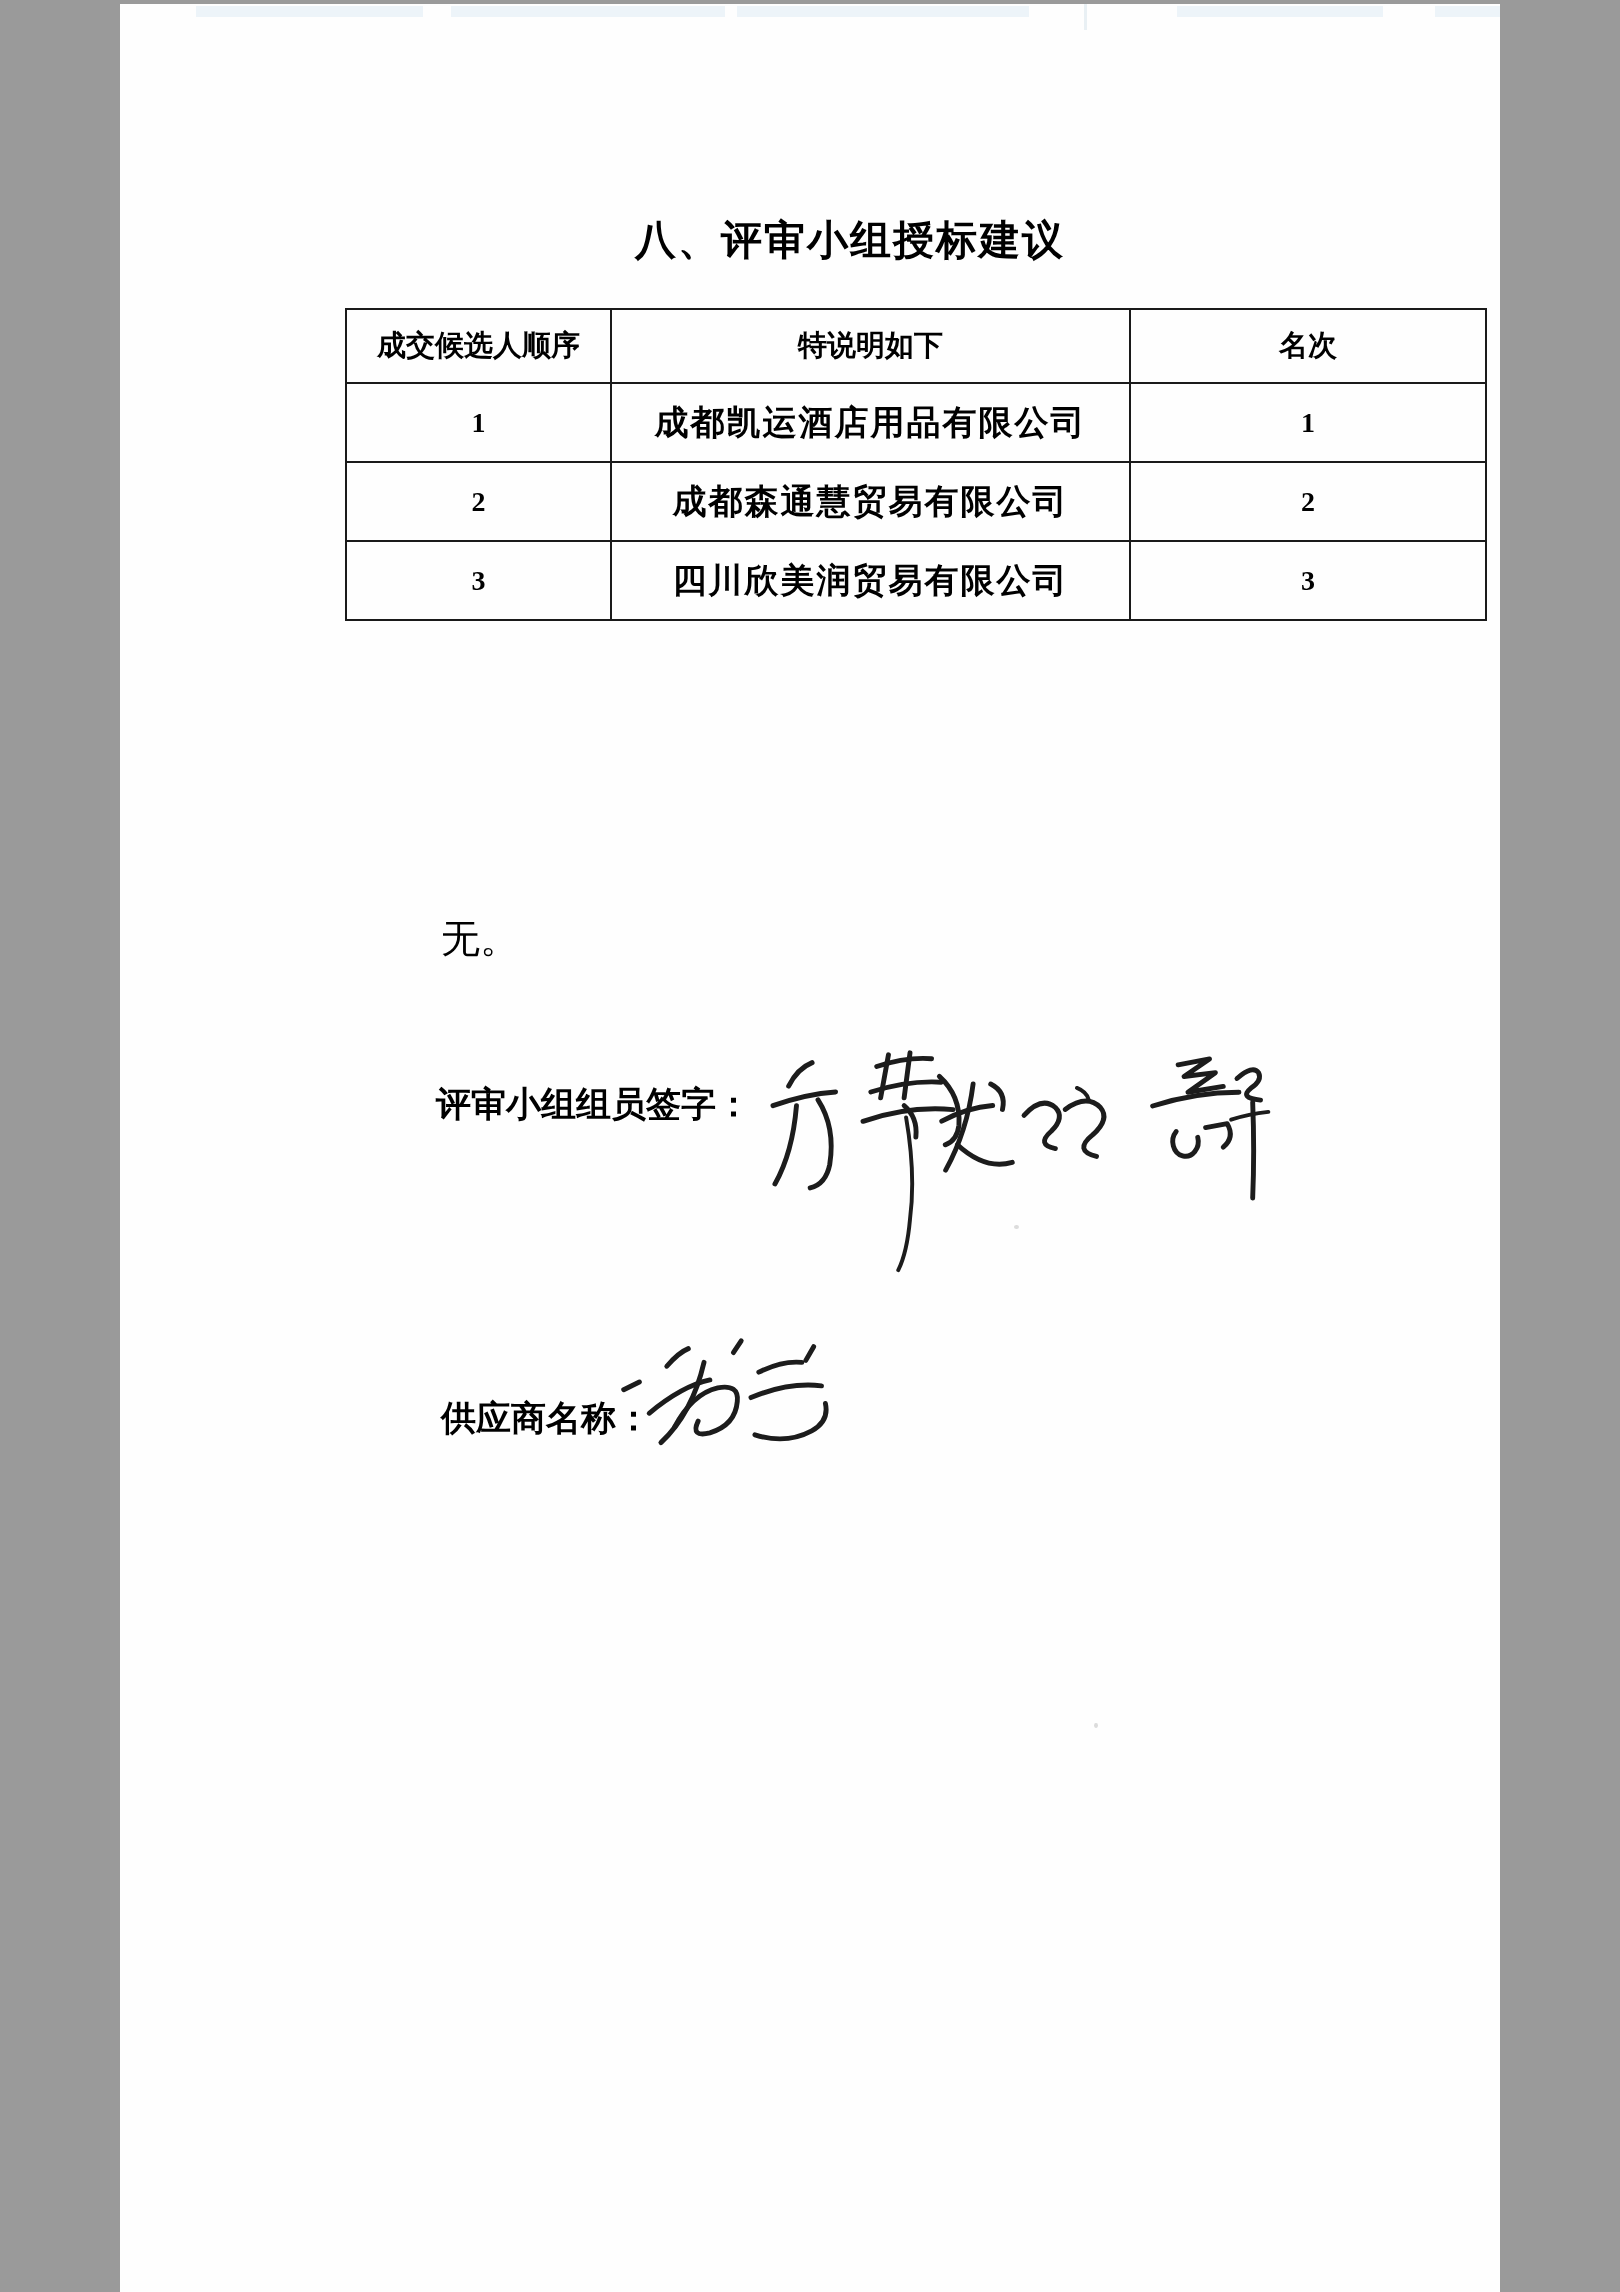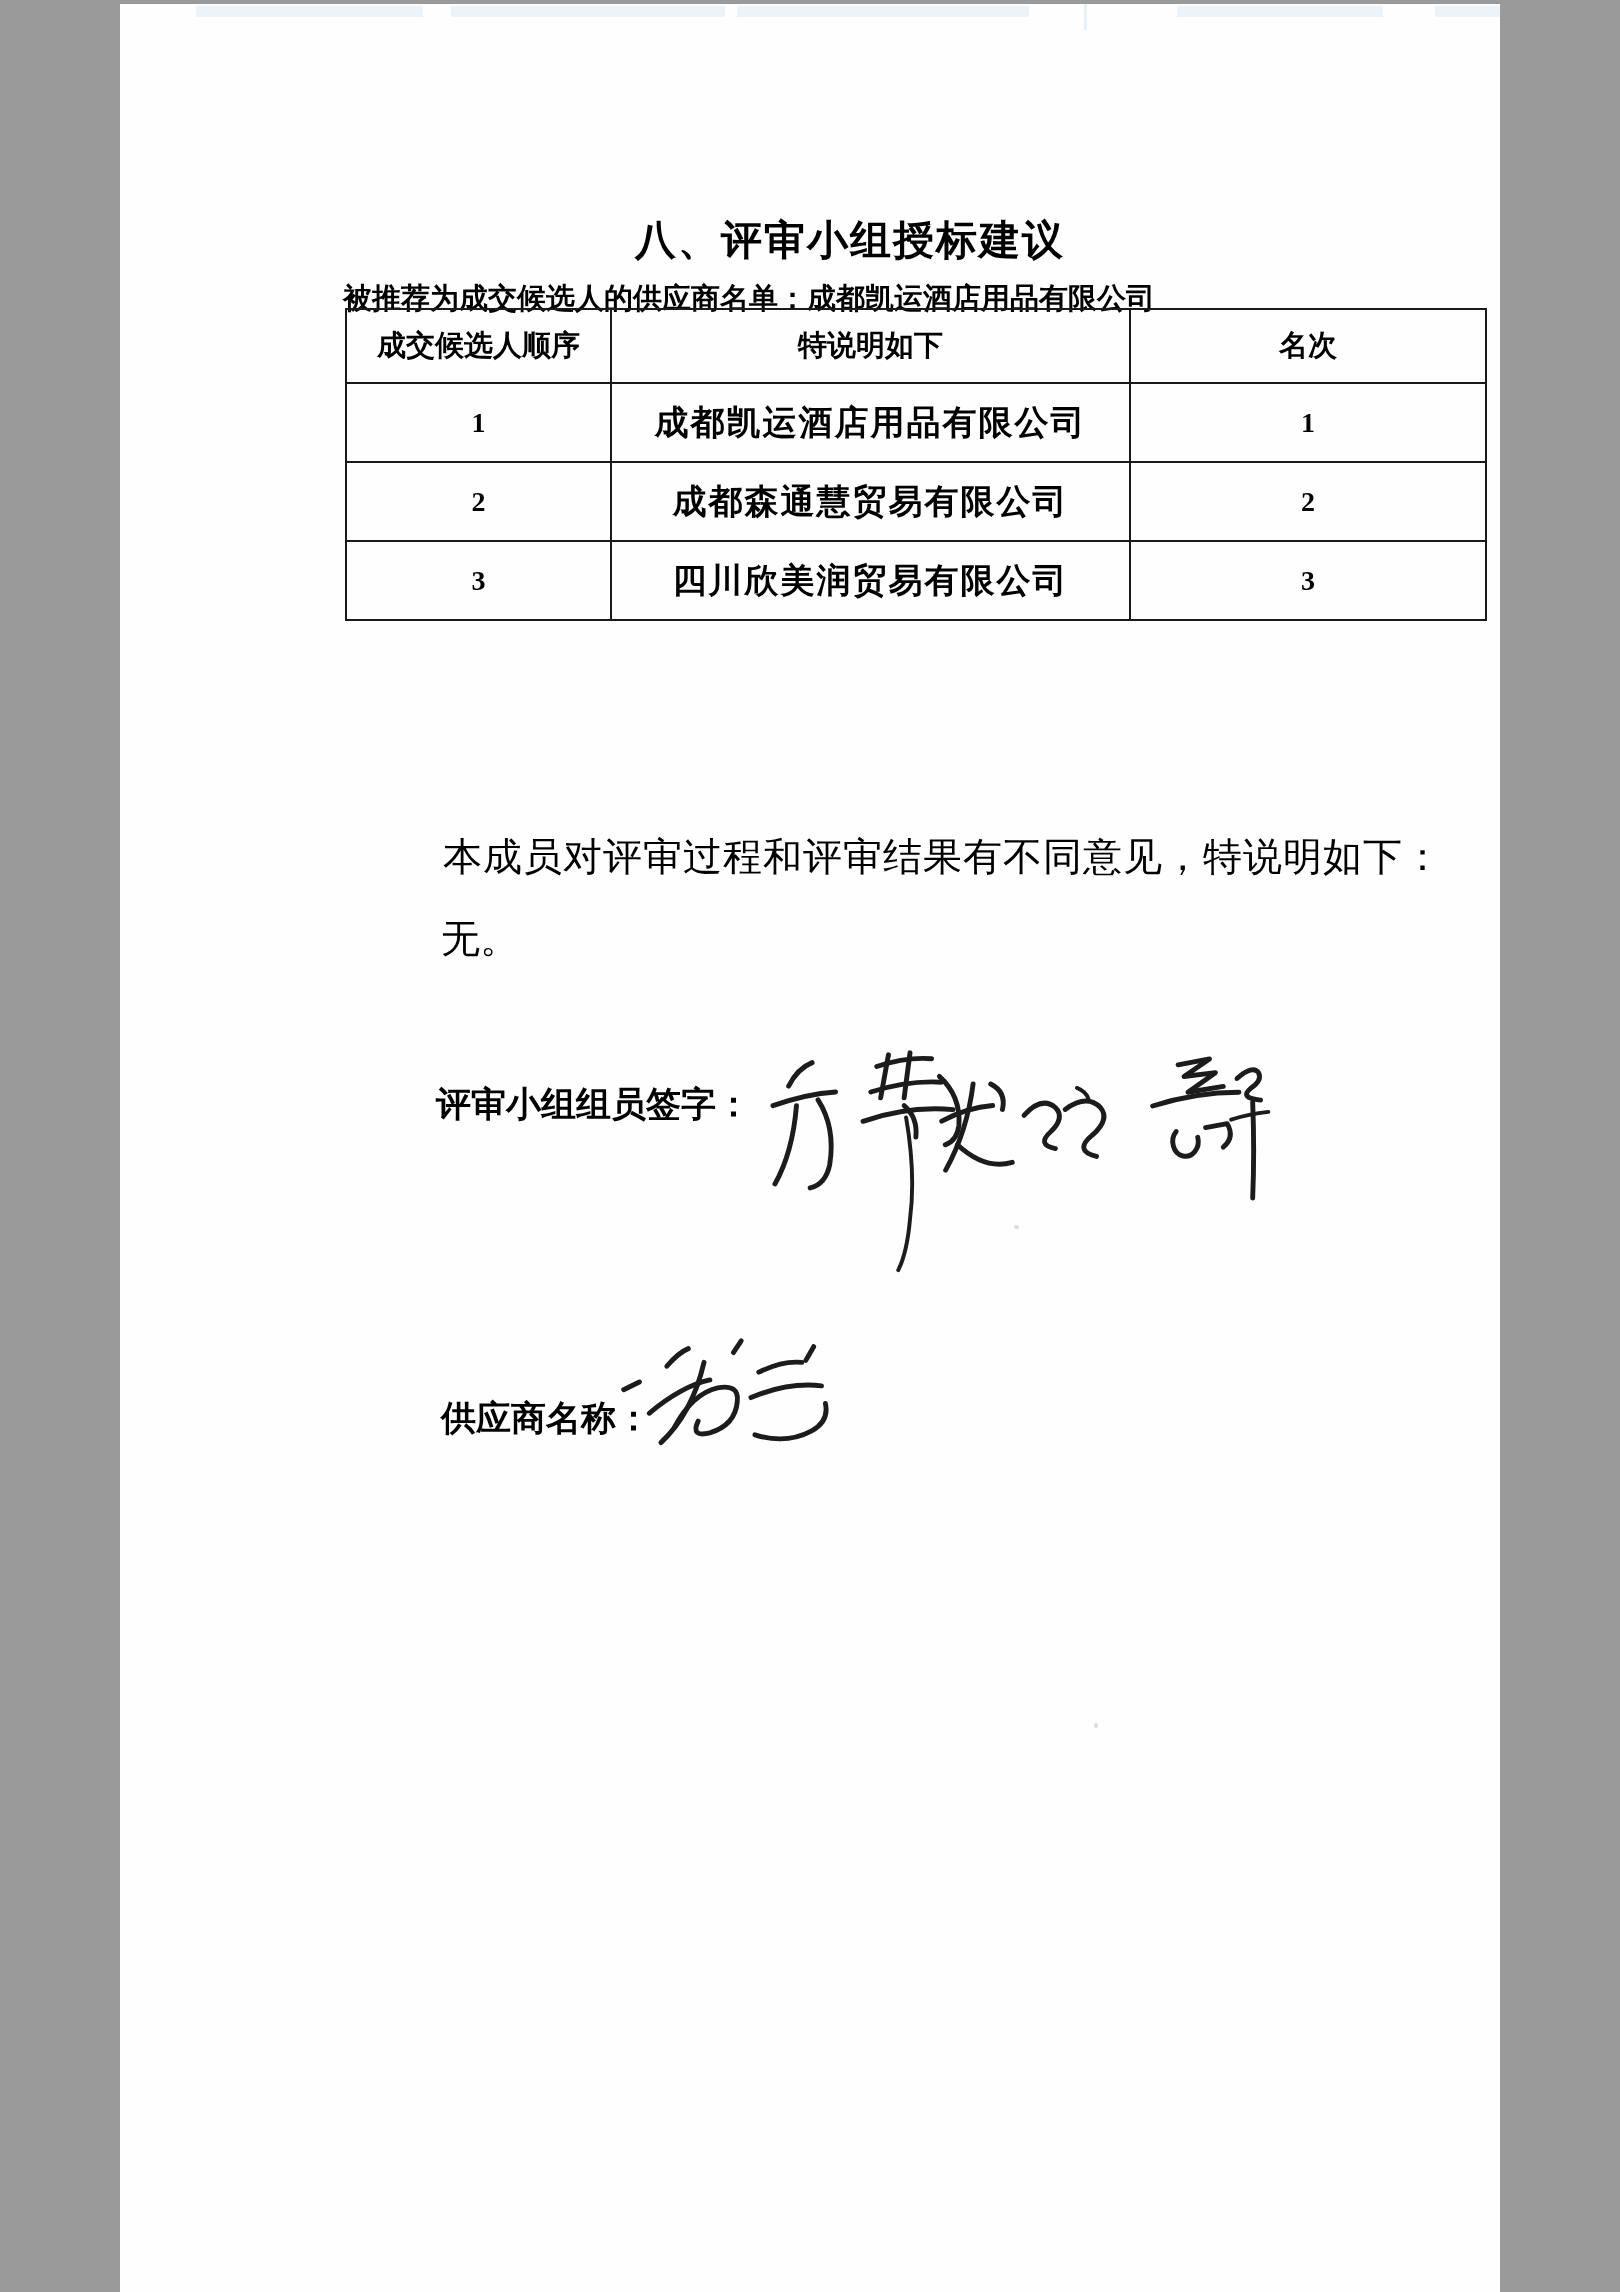--- a/index.html
+++ b/index.html
@@ -91,21 +91,20 @@
   <div class="scan-line" style="left:964px;top:0;width:2.9px;height:25.5px;"></div>
   <div class="scan-strip" style="left:1057px;width:206px;"></div>
   <div class="scan-strip" style="left:1315px;width:116px;"></div>
   <div class="scan-strip" style="left:1466px;width:35px;"></div>
   <div class="speck" style="left:894px;top:1221px;width:4.9px;height:3.9px;"></div>
   <div class="speck" style="left:974px;top:1719px;width:3.9px;height:4.9px;"></div>
   <div class="speck" style="left:1382px;top:873px;width:3.9px;height:3.9px;"></div>
 
   <div class="heading" id="sec8-title">八、评审小组授标建议</div>
 
-  <div id="intro-line">被推荐为成交候选人的供应商名单：成都凯运酒店用品有限公司</div>
 
   <table class="award">
     <colgroup>
         <col class="c1">
         <col class="c2">
         <col class="c3">
       </colgroup>
     <tbody>
         <tr>
       <th>成交候选人顺序</th>
@@ -124,21 +123,20 @@
     </tr>
     <tr>
       <td class="num">3</td>
       <td class="supplier">四川欣美润贸易有限公司</td>
       <td class="num">3</td>
     </tr>
   </tbody>
     </table>
 
 
-  <div id="para-line">本成员对评审过程和评审结果有不同意见，特说明如下：</div>
 
   <div id="none-line">无。</div>
 
   <div class="sign-label" id="members-label">评审小组组员签字：</div>
 
   <div class="sign-label" id="supervisor-label">供应商名称：</div>
 
   <svg class="sig" style="left:637px;top:1041px;" width="260" height="230" viewBox="0 0 265 235">
     <path d="M32,42 q9,-18 24,-24" stroke-width="5"></path>
     <path d="M16,62 q34,-12 64,-14" stroke-width="5"></path>

